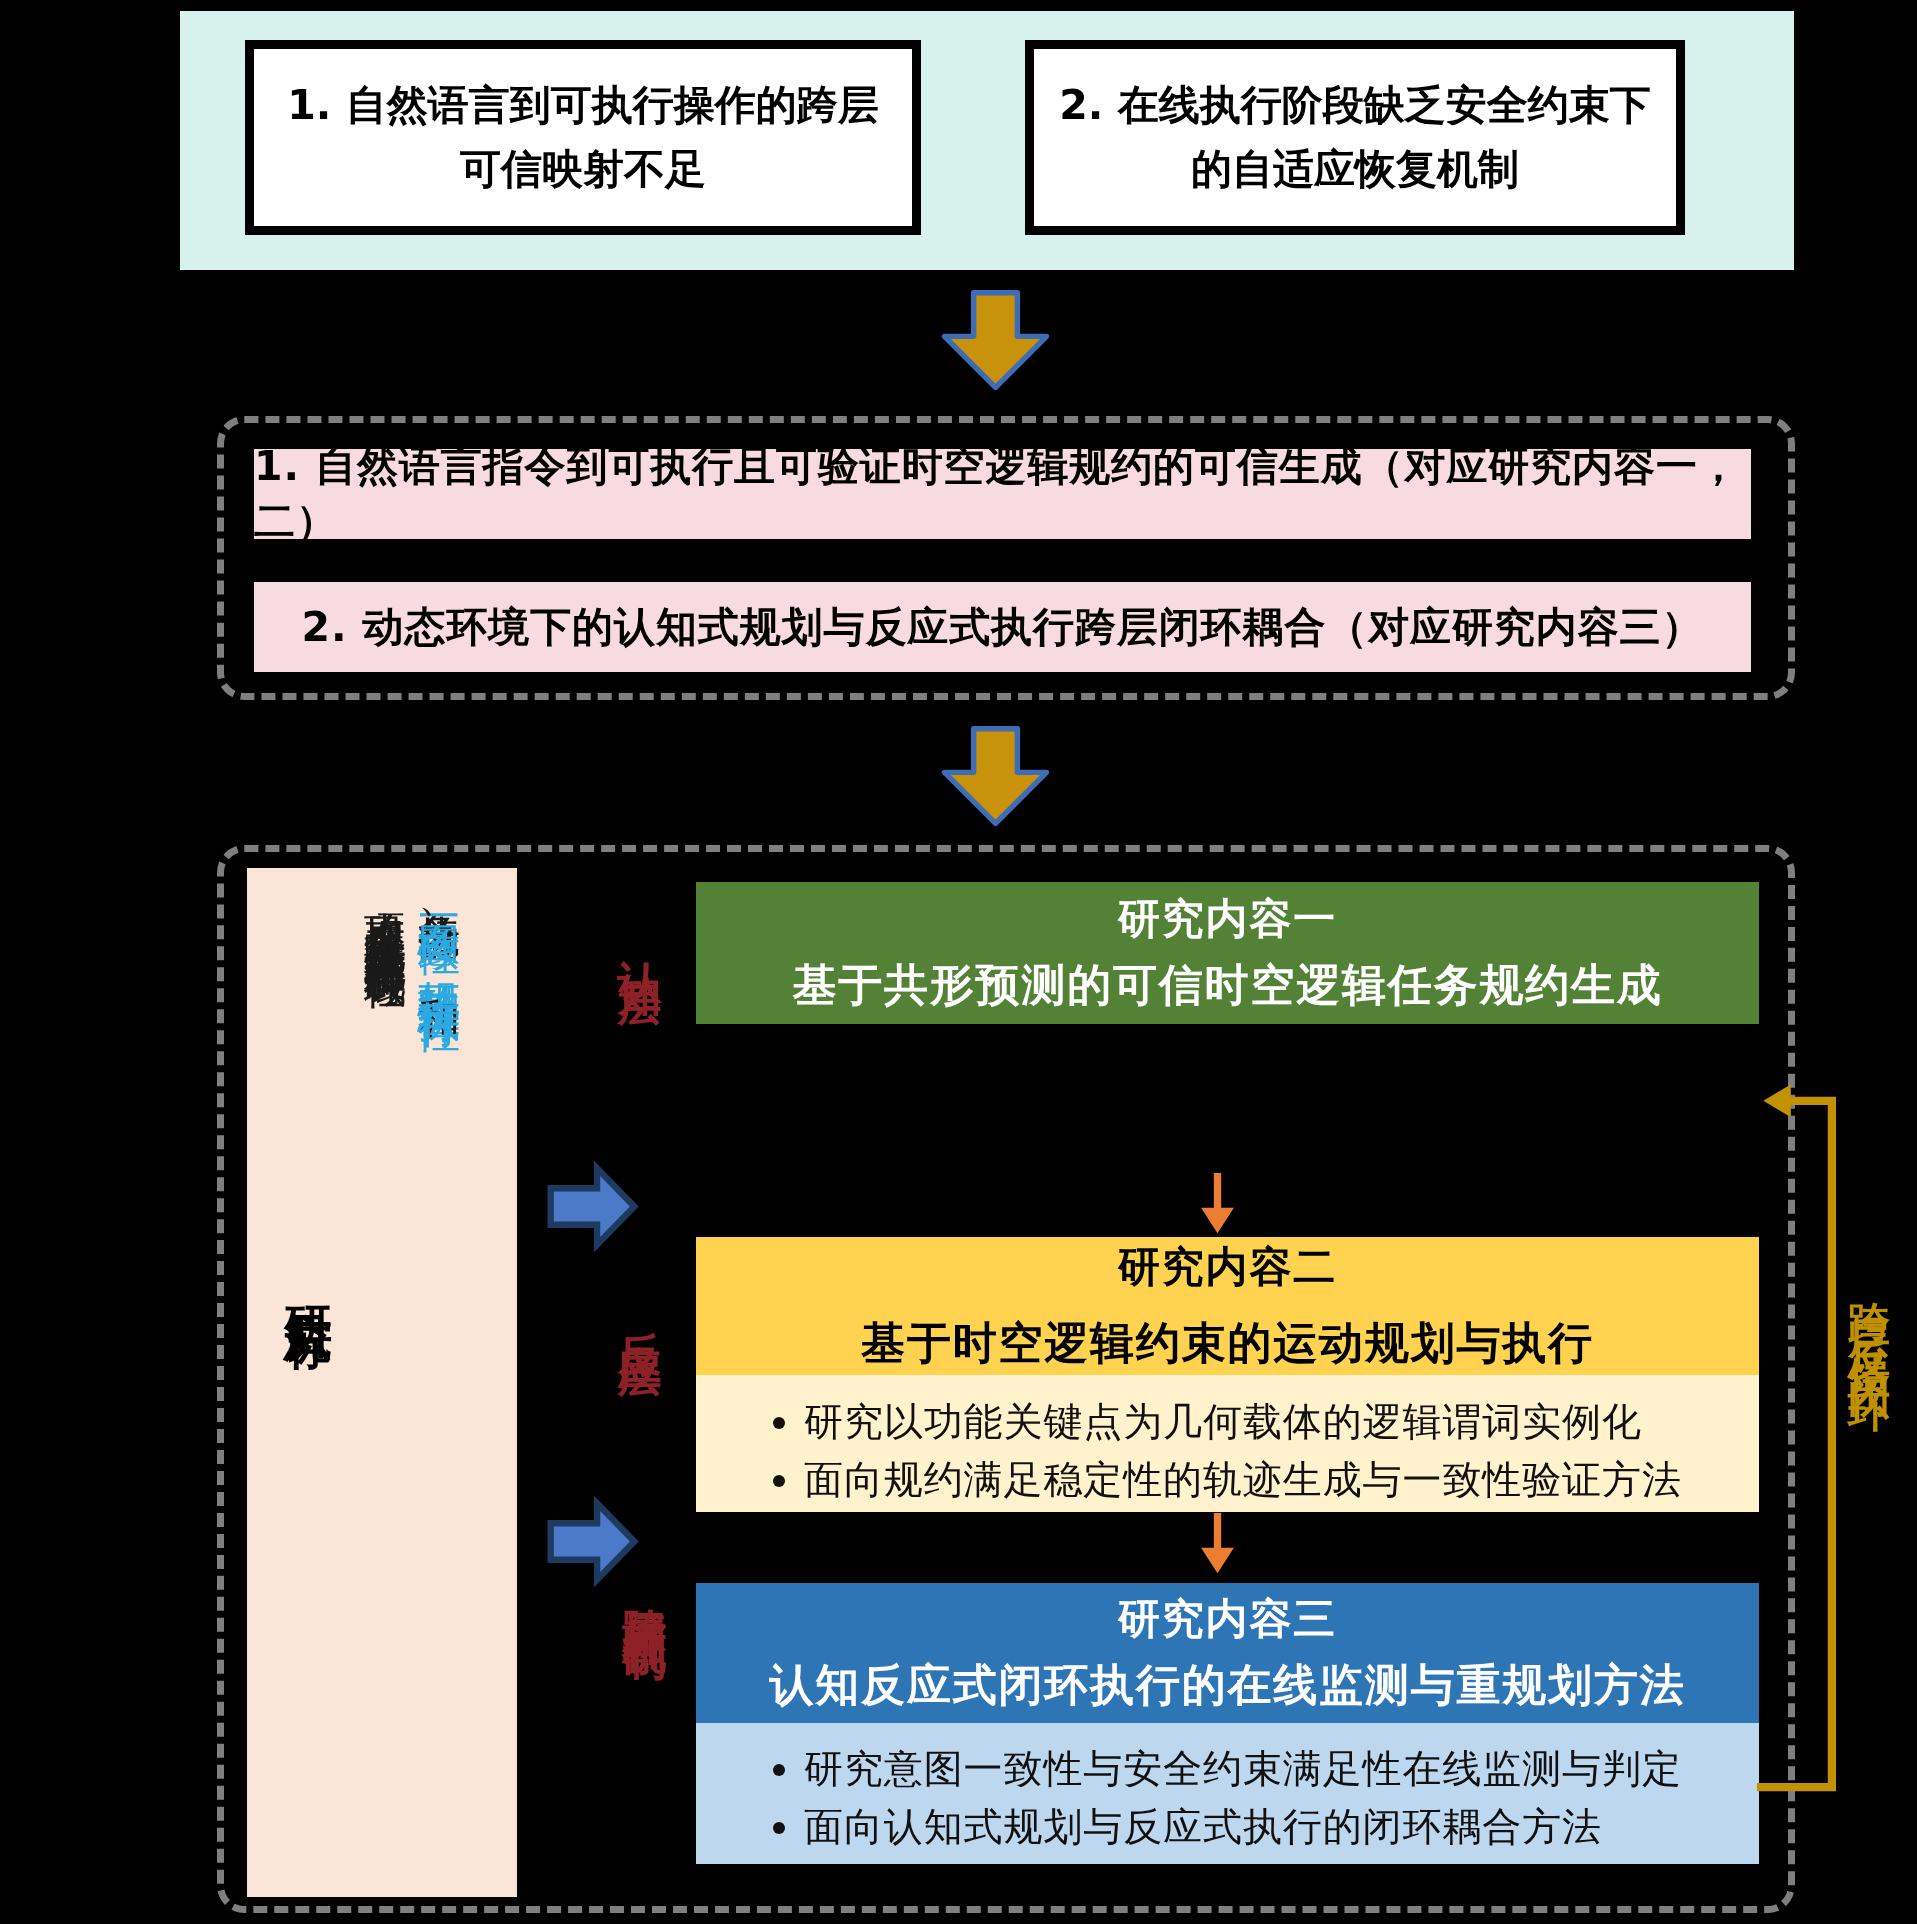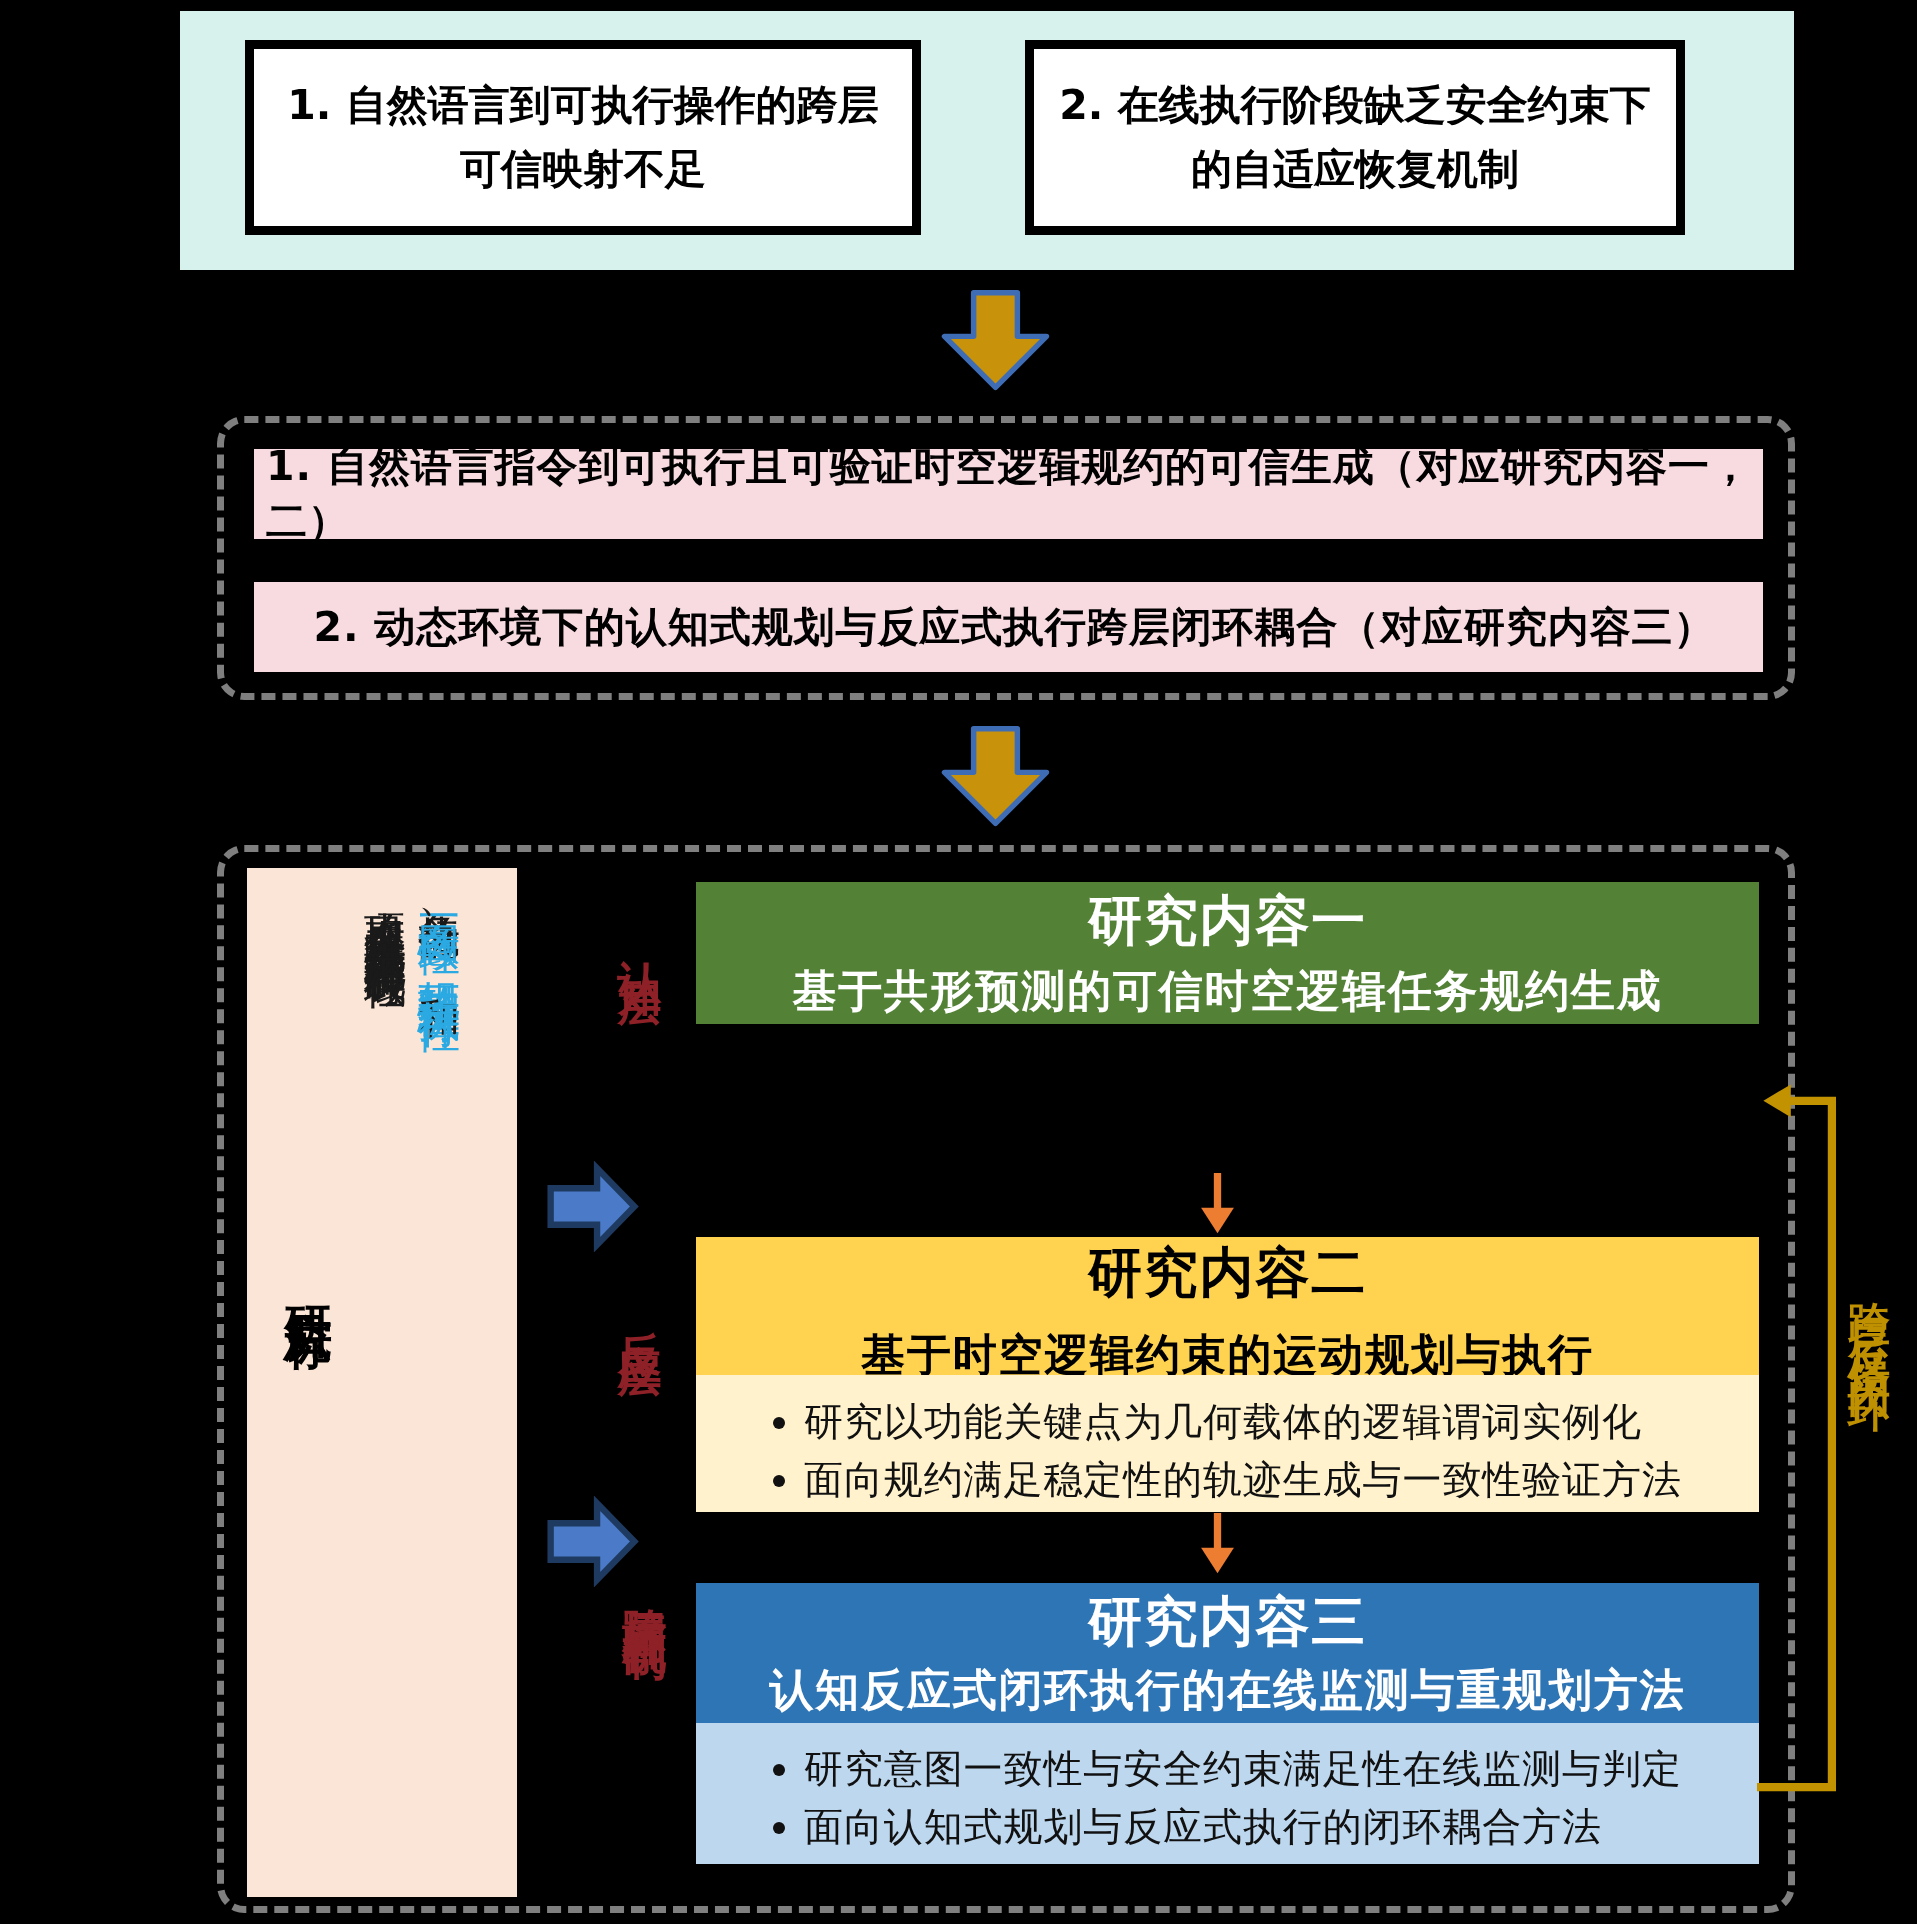--- a/index.html
+++ b/index.html
@@ -18,21 +18,21 @@
   }
   .problem-box.b1 { left:65px;  width:658px; }
   .problem-box.b2 { left:845px; width:642px; }
 
   
   .dashed-box { border:7.3px dashed #7F7F7F; border-radius:27.4px; background:transparent; }
   .challenges-panel { left:217px; top:416px; width:1564px; height:270px; }
   .challenge-item {
     position:absolute; left:30px; width:1497px; height:90px; background:#F8DBE1;
     display:flex; align-items:center; justify-content:center;
-    font-size:41px; font-weight:700; color:#000; letter-spacing:0.9px;padding-left:12px;
+    font-size:41px; font-weight:700; color:#000; letter-spacing:0.9px;
   }
   .challenge-item.c1 { top:25.6px; }
   .challenge-item.c2 { top:159px; }
 
   .main-panel { left:217px; top:845px; width:1564px; height:1054px; }
 
   
   .goal-panel { left:247px; top:868px; width:270px; height:1029px; background:#FBE5D6; }
   .v-text { writing-mode:vertical-rl; text-orientation:upright; }
   .goal-label {
@@ -50,21 +50,21 @@
   .layer-label.l1 { left:618px; top:925px; letter-spacing:12.8px; }
   .layer-label.l2 { left:618px; top:1296px; letter-spacing:12.8px; }
   .layer-label.l3 { left:623px; top:1573px; letter-spacing:5.5px; }
 
   
   .block { left:696px; width:1063px; }
   .block-header {
     display:flex; flex-direction:column; justify-content:space-evenly; align-items:center;
     text-align:center; font-weight:700;
   }
-  .block-header .t  { font-size:54px; letter-spacing:1.8px; }
+  .block-header .t  { font-size:42px; letter-spacing:1.8px; }
   .block-header .st { font-size:44px; letter-spacing:1.8px; }
   .hdr-green  { top:882px;  height:142px; background:#538135; color:#fff; }
   .body-green { top:1023px; height:149px; background:#C5E0B4; }
   .hdr-yellow  { top:1237px; height:138px; background:#FFD34F; color:#000;gap:16px; }
   .body-yellow { top:1375px; height:137px; background:#FFF2CC; }
   .hdr-blue  { top:1583px; height:140px; background:#2E75B6; color:#fff; }
   .body-blue { top:1722px; height:142px; background:#BDD7EE; }
 
   .bullets { margin:0; padding:18.3px 27.4px 0 108px; }
   .bullets li {

